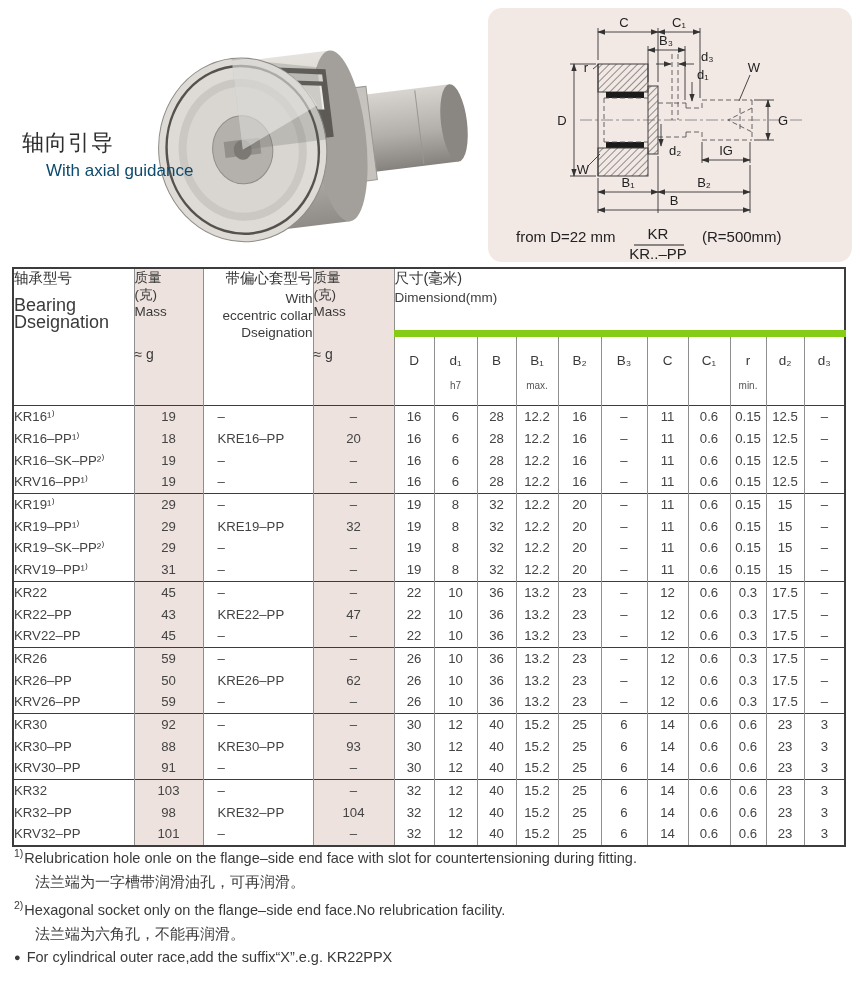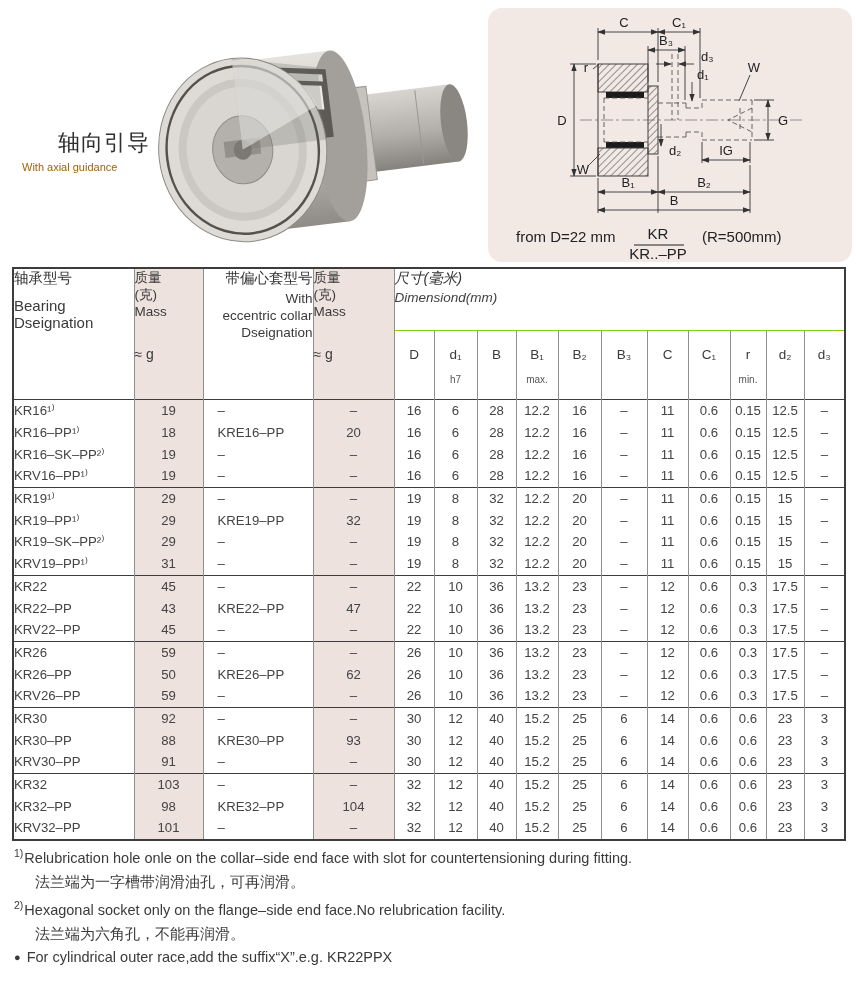--- a/index.html
+++ b/index.html
@@ -1,47 +1,47 @@
 <!DOCTYPE html>
 <html><head>
 <meta charset="utf-8">
 <style>
   html,body{margin:0;padding:0;background:#fff;}
   .page{position:relative;width:860px;height:993px;background:#fff;
         font-family:"Liberation Sans","DejaVu Sans",sans-serif;color:#3d3d3d;overflow:hidden;}
 
   
   .intro{position:absolute;left:22px;top:128px;}
-  .intro-zh{font-size:22px;color:#2e2e2e;letter-spacing:1px;margin-left:36px;}
-  .intro-en{font-size:11px;color:#a16207;margin-top:3px;}
+  .intro-zh{font-size:22px;color:#2e2e2e;letter-spacing:1px;}
+  .intro-en{font-size:17px;color:#0c4a6e;margin-top:3px;margin-left:24px;}
 
   .photo{position:absolute;left:120px;top:16px;width:350px;height:240px;}
 
   .panel{position:absolute;left:488px;top:8px;width:364px;height:254px;
          background:#f2e8e4;border-radius:14px;}
   .panel svg{display:block;}
   .dim-label{font-size:13px;fill:#222;}
   .cap-text{font-size:15px;fill:#222;}
 
   
   .tbl{position:absolute;left:12px;top:267px;width:692px;border-collapse:collapse;table-layout:fixed;
        border:2px solid #3c3c3c;font-size:13.2px;color:#444;}
   .tbl th,.tbl td{border-left:1px solid #8f8f8f;border-right:1px solid #8f8f8f;padding:0;font-weight:normal;}
   .tbl thead th{vertical-align:top;}
   .tbl thead{border-bottom:1.6px solid #3c3c3c;}
   .pink{background:#ede2dd;}
   .th-bearing{text-align:left;padding:10px 6px 0 11px;}
   .th-bearing .zh{font-size:14.5px;color:#333;}
-  .th-bearing .en{font-size:15px;margin-top:9px;line-height:17px;color:#3a3a3a;}
+  .th-bearing .en{font-size:18px;margin-top:9px;line-height:17px;color:#3a3a3a;}
   .th-mass{text-align:left;padding-top:14px;font-size:13.5px;color:#3a3a3a;line-height:17px;}
   .th-mass .approx{margin-top:26px;font-size:14px;}
   .th-collar{text-align:right;padding:10px 4px 0 9px;}
   .th-collar .zh{font-size:14.5px;color:#333;}
   .th-collar .en{font-size:13.5px;margin-top:2px;line-height:17px;color:#3a3a3a;}
-  .th-dims{height:61px;text-align:left;vertical-align:top;padding:11px 0 0 18px;border-bottom:1px solid #84cc16;font-style:italic;}
+  .th-dims{height:61px;text-align:left;vertical-align:top;padding:11px 0 0 18px;border-bottom:7px solid #84cc16;}
   .th-dims .zh{font-size:14.5px;color:#333;}
   .th-dims .en{font-size:13.5px;margin-top:2px;color:#404040;}
   .dim-col{height:68px;text-align:center;vertical-align:top;}
   .dim-letter{margin-top:16px;font-size:13.5px;color:#3a3a3a;}
   .dim-note{margin-top:12px;font-size:10px;color:#555;min-height:12px;}
   .tbl tbody td{height:21.7px;text-align:center;white-space:nowrap;}
   .tbl tbody .cell-name{text-align:left;padding-left:0;}
   .tbl tbody .cell-collar{text-align:left;padding-left:14px;}
   .tbl tbody tr.group-first td{border-top:1.4px solid #3c3c3c;}
 
@@ -647,20 +647,20 @@
           <td>14</td>
           <td>0.6</td>
           <td>0.6</td>
           <td>23</td>
           <td>3</td>
         </tr>
       </tbody>
   </table>
 
   <div class="footnotes">
-    <div class="fn"><span class="mark">1)</span><span>Relubrication hole onle on the collar–side end face with slot for countertensioning during fitting.</span></div>
+    <div class="fn"><span class="mark">1)</span><span>Relubrication hole onle on the flange–side end face with slot for countertensioning during fitting.</span></div>
     <div class="fn zh">法兰端为一字槽带润滑油孔，可再润滑。</div>
     <div class="fn"><span class="mark">2)</span><span>Hexagonal socket only on the flange–side end face.No relubrication facility.</span></div>
     <div class="fn zh">法兰端为六角孔，不能再润滑。</div>
     <div class="fn"><span class="bullet">●</span><span>For cylindrical outer race,add the suffix“X”.e.g. KR22PPX</span></div>
   </div>
 
 </div>
 
 </body></html>

